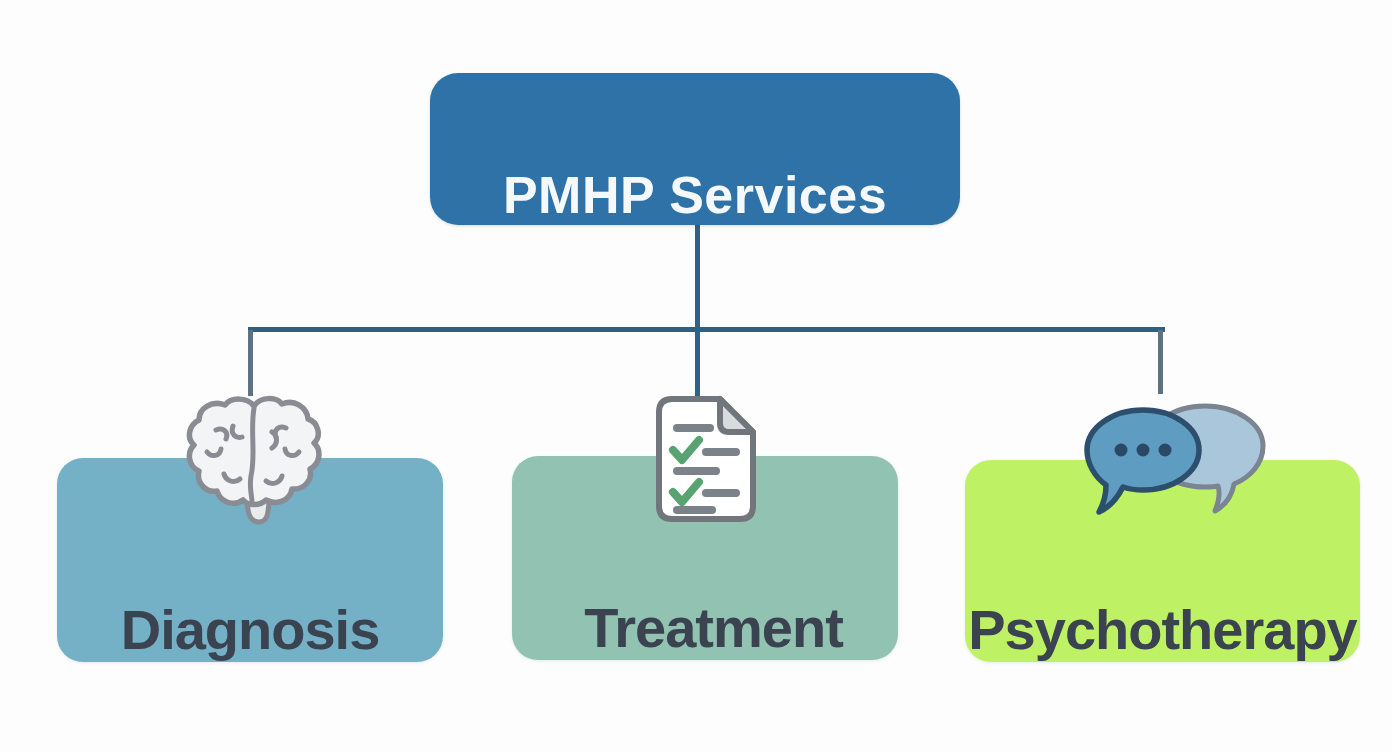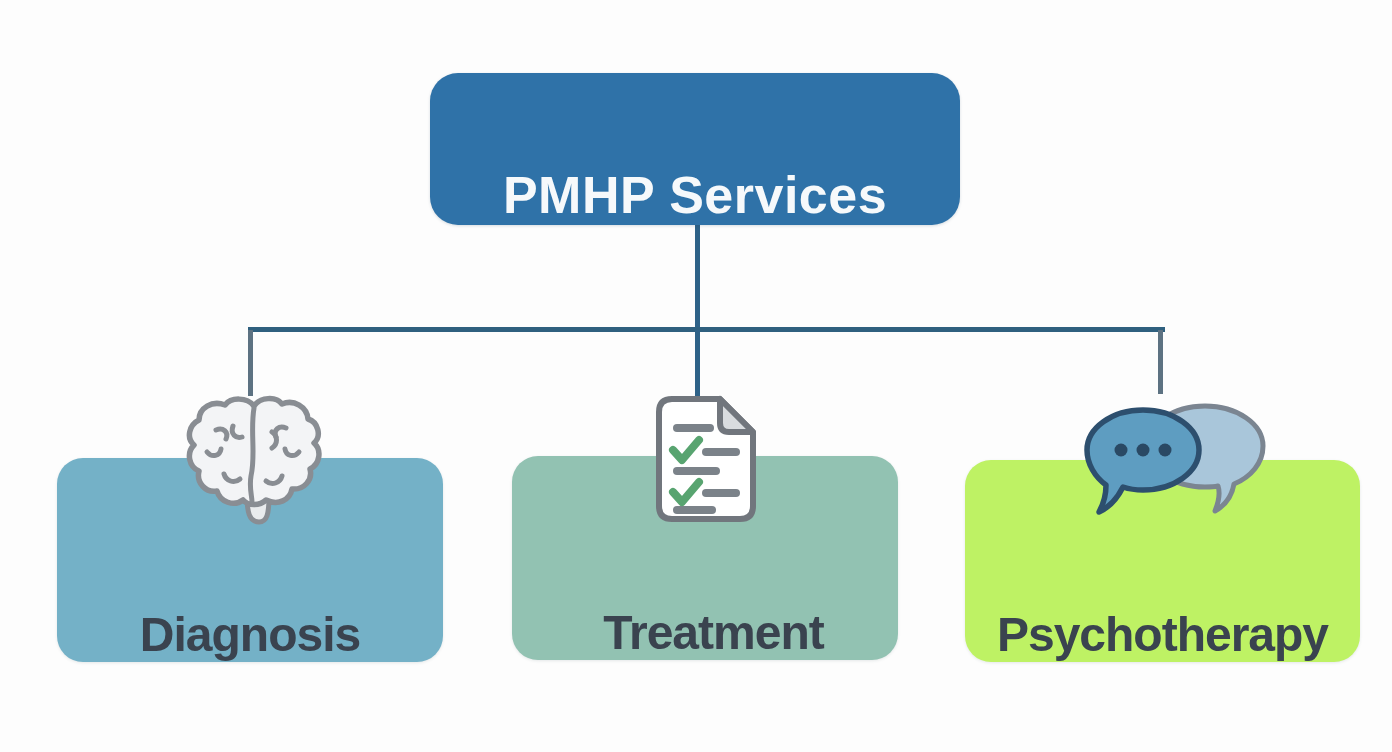--- a/index.html
+++ b/index.html
@@ -34,21 +34,21 @@
     font-size:52px;
     font-weight:700;
     letter-spacing:0.5px;
   }
   .child-node{
     border-radius:26px;
     box-shadow:0 1px 3px rgba(60,80,90,0.12);
   }
   .child-node .label{
     color:#3a434f;
-    font-size:48px;
+    font-size:56px;
     font-weight:600;
     letter-spacing:-1px;
     padding-top:38px;
   }
   .node-diagnosis{
     left:57px; top:458px;
     width:386px; height:204px;
     background:#74b1c7;
   }
   .node-treatment{

